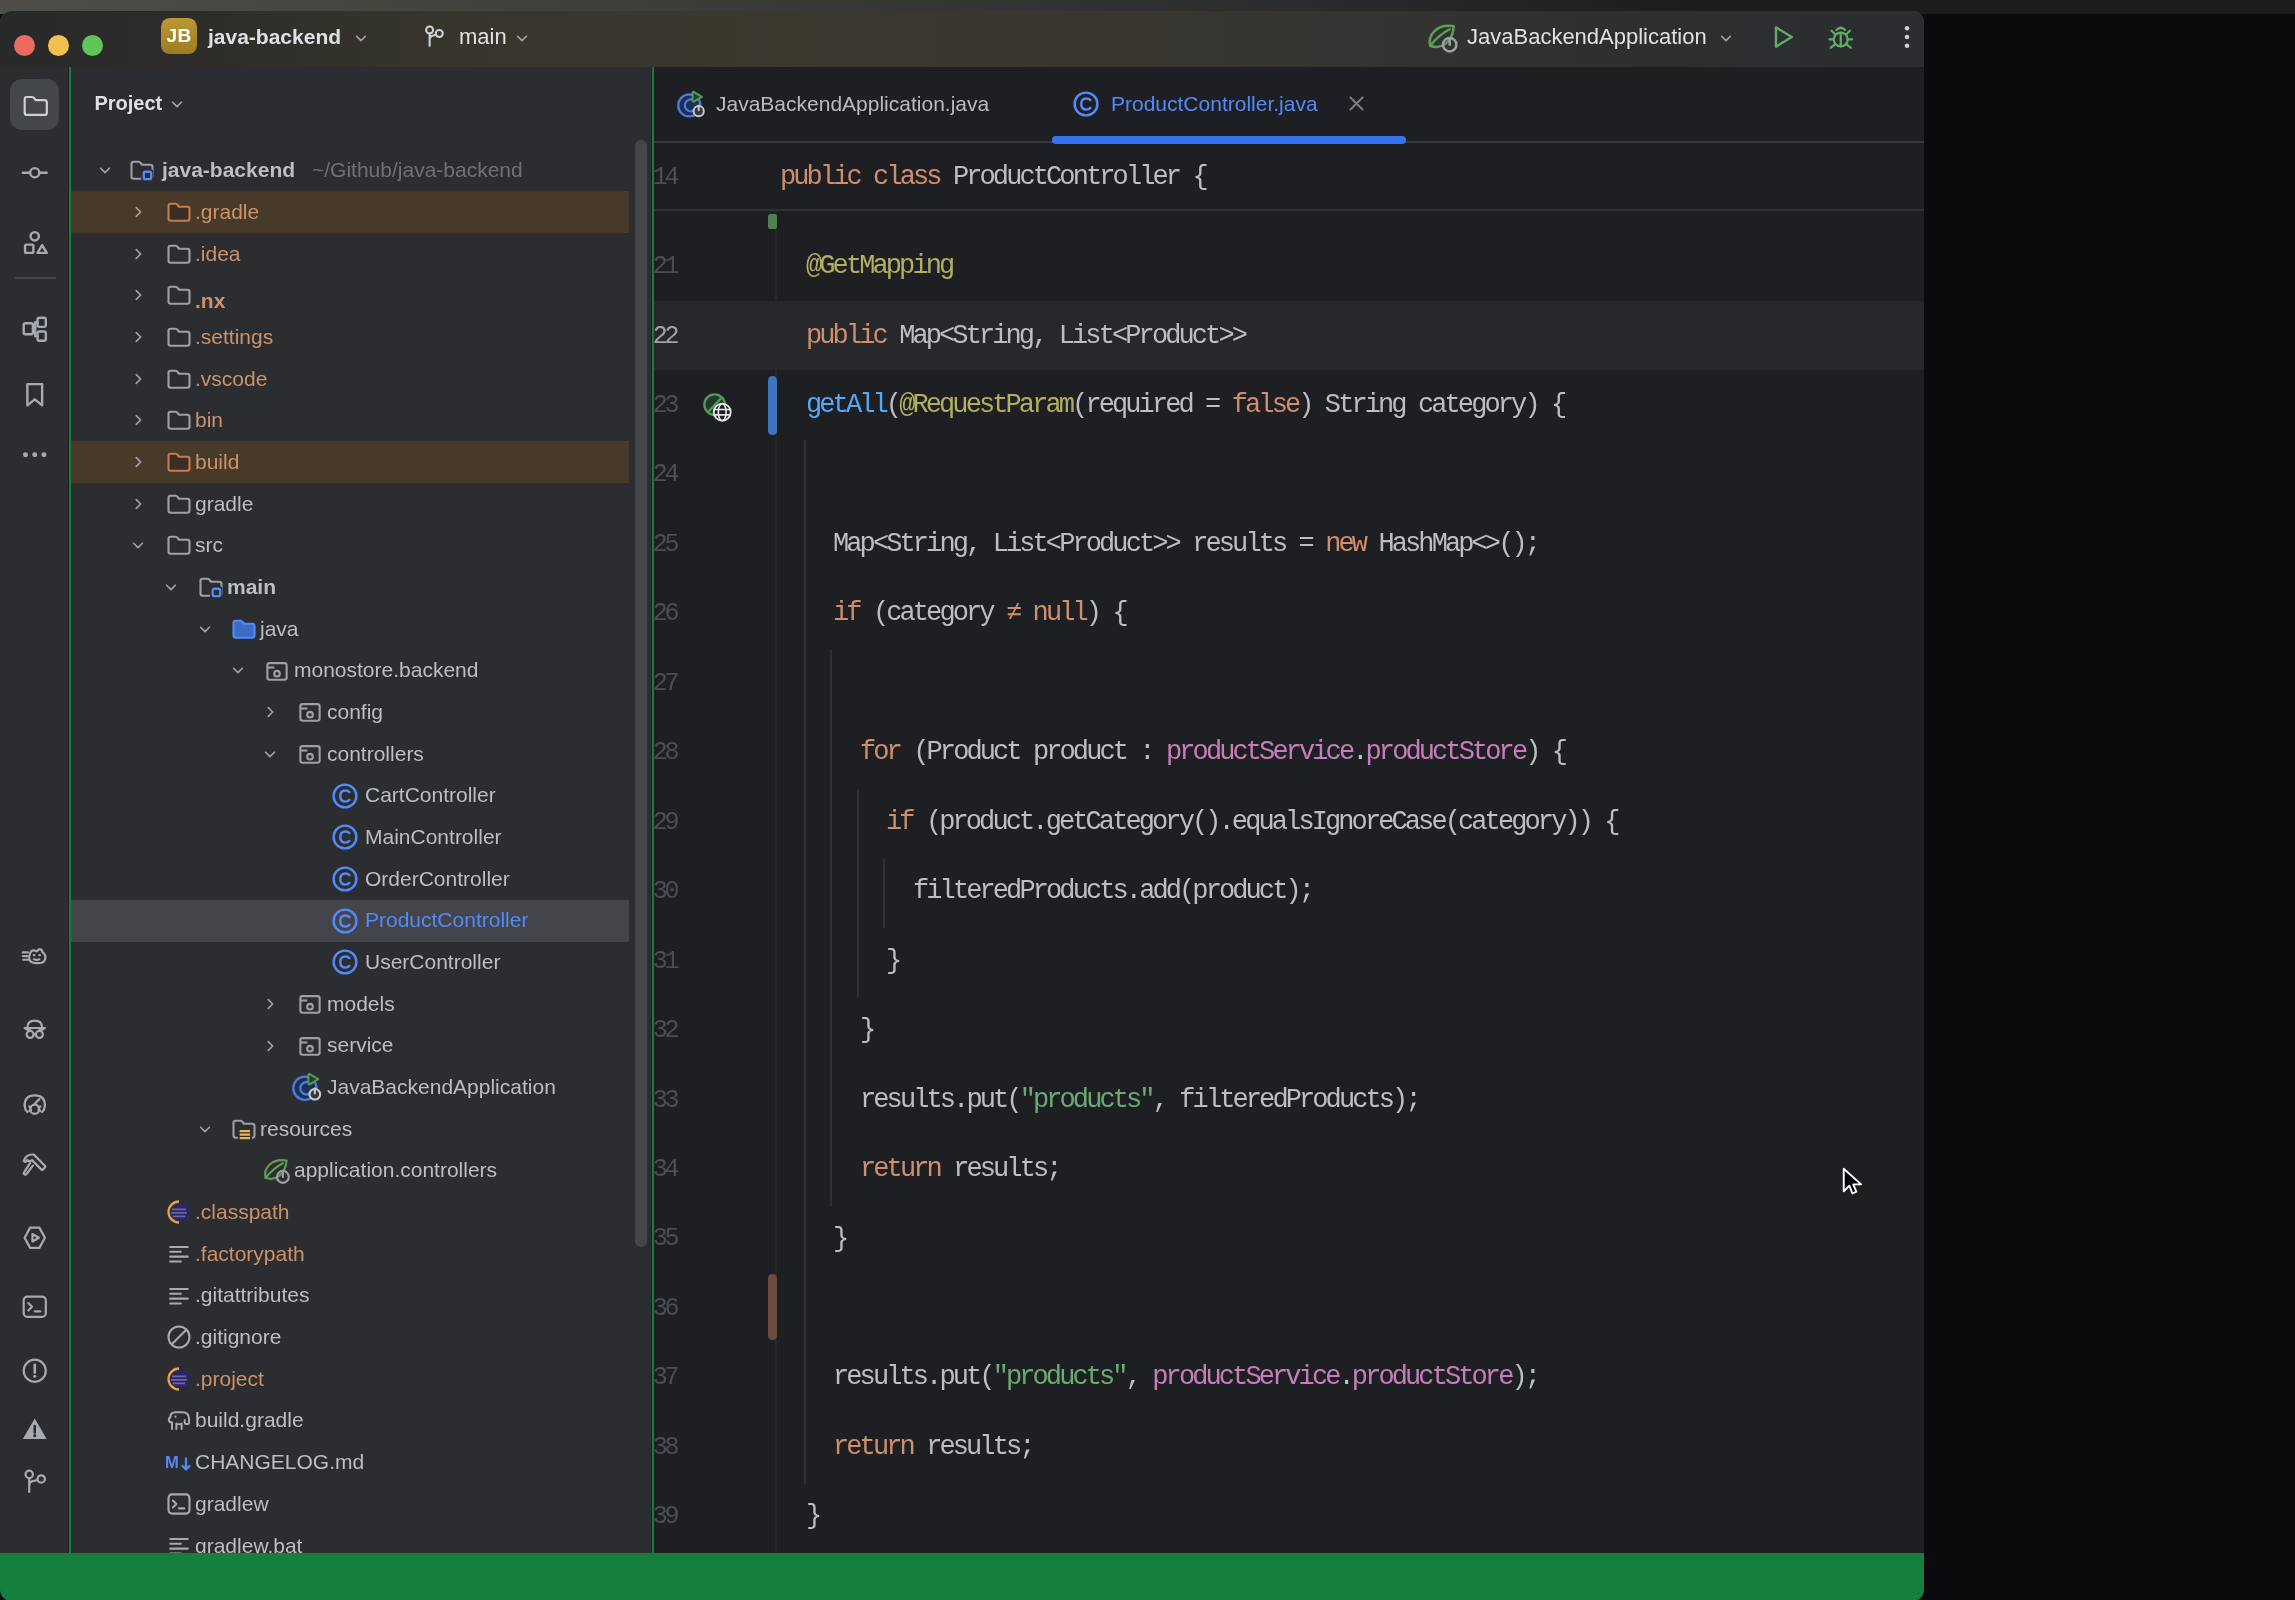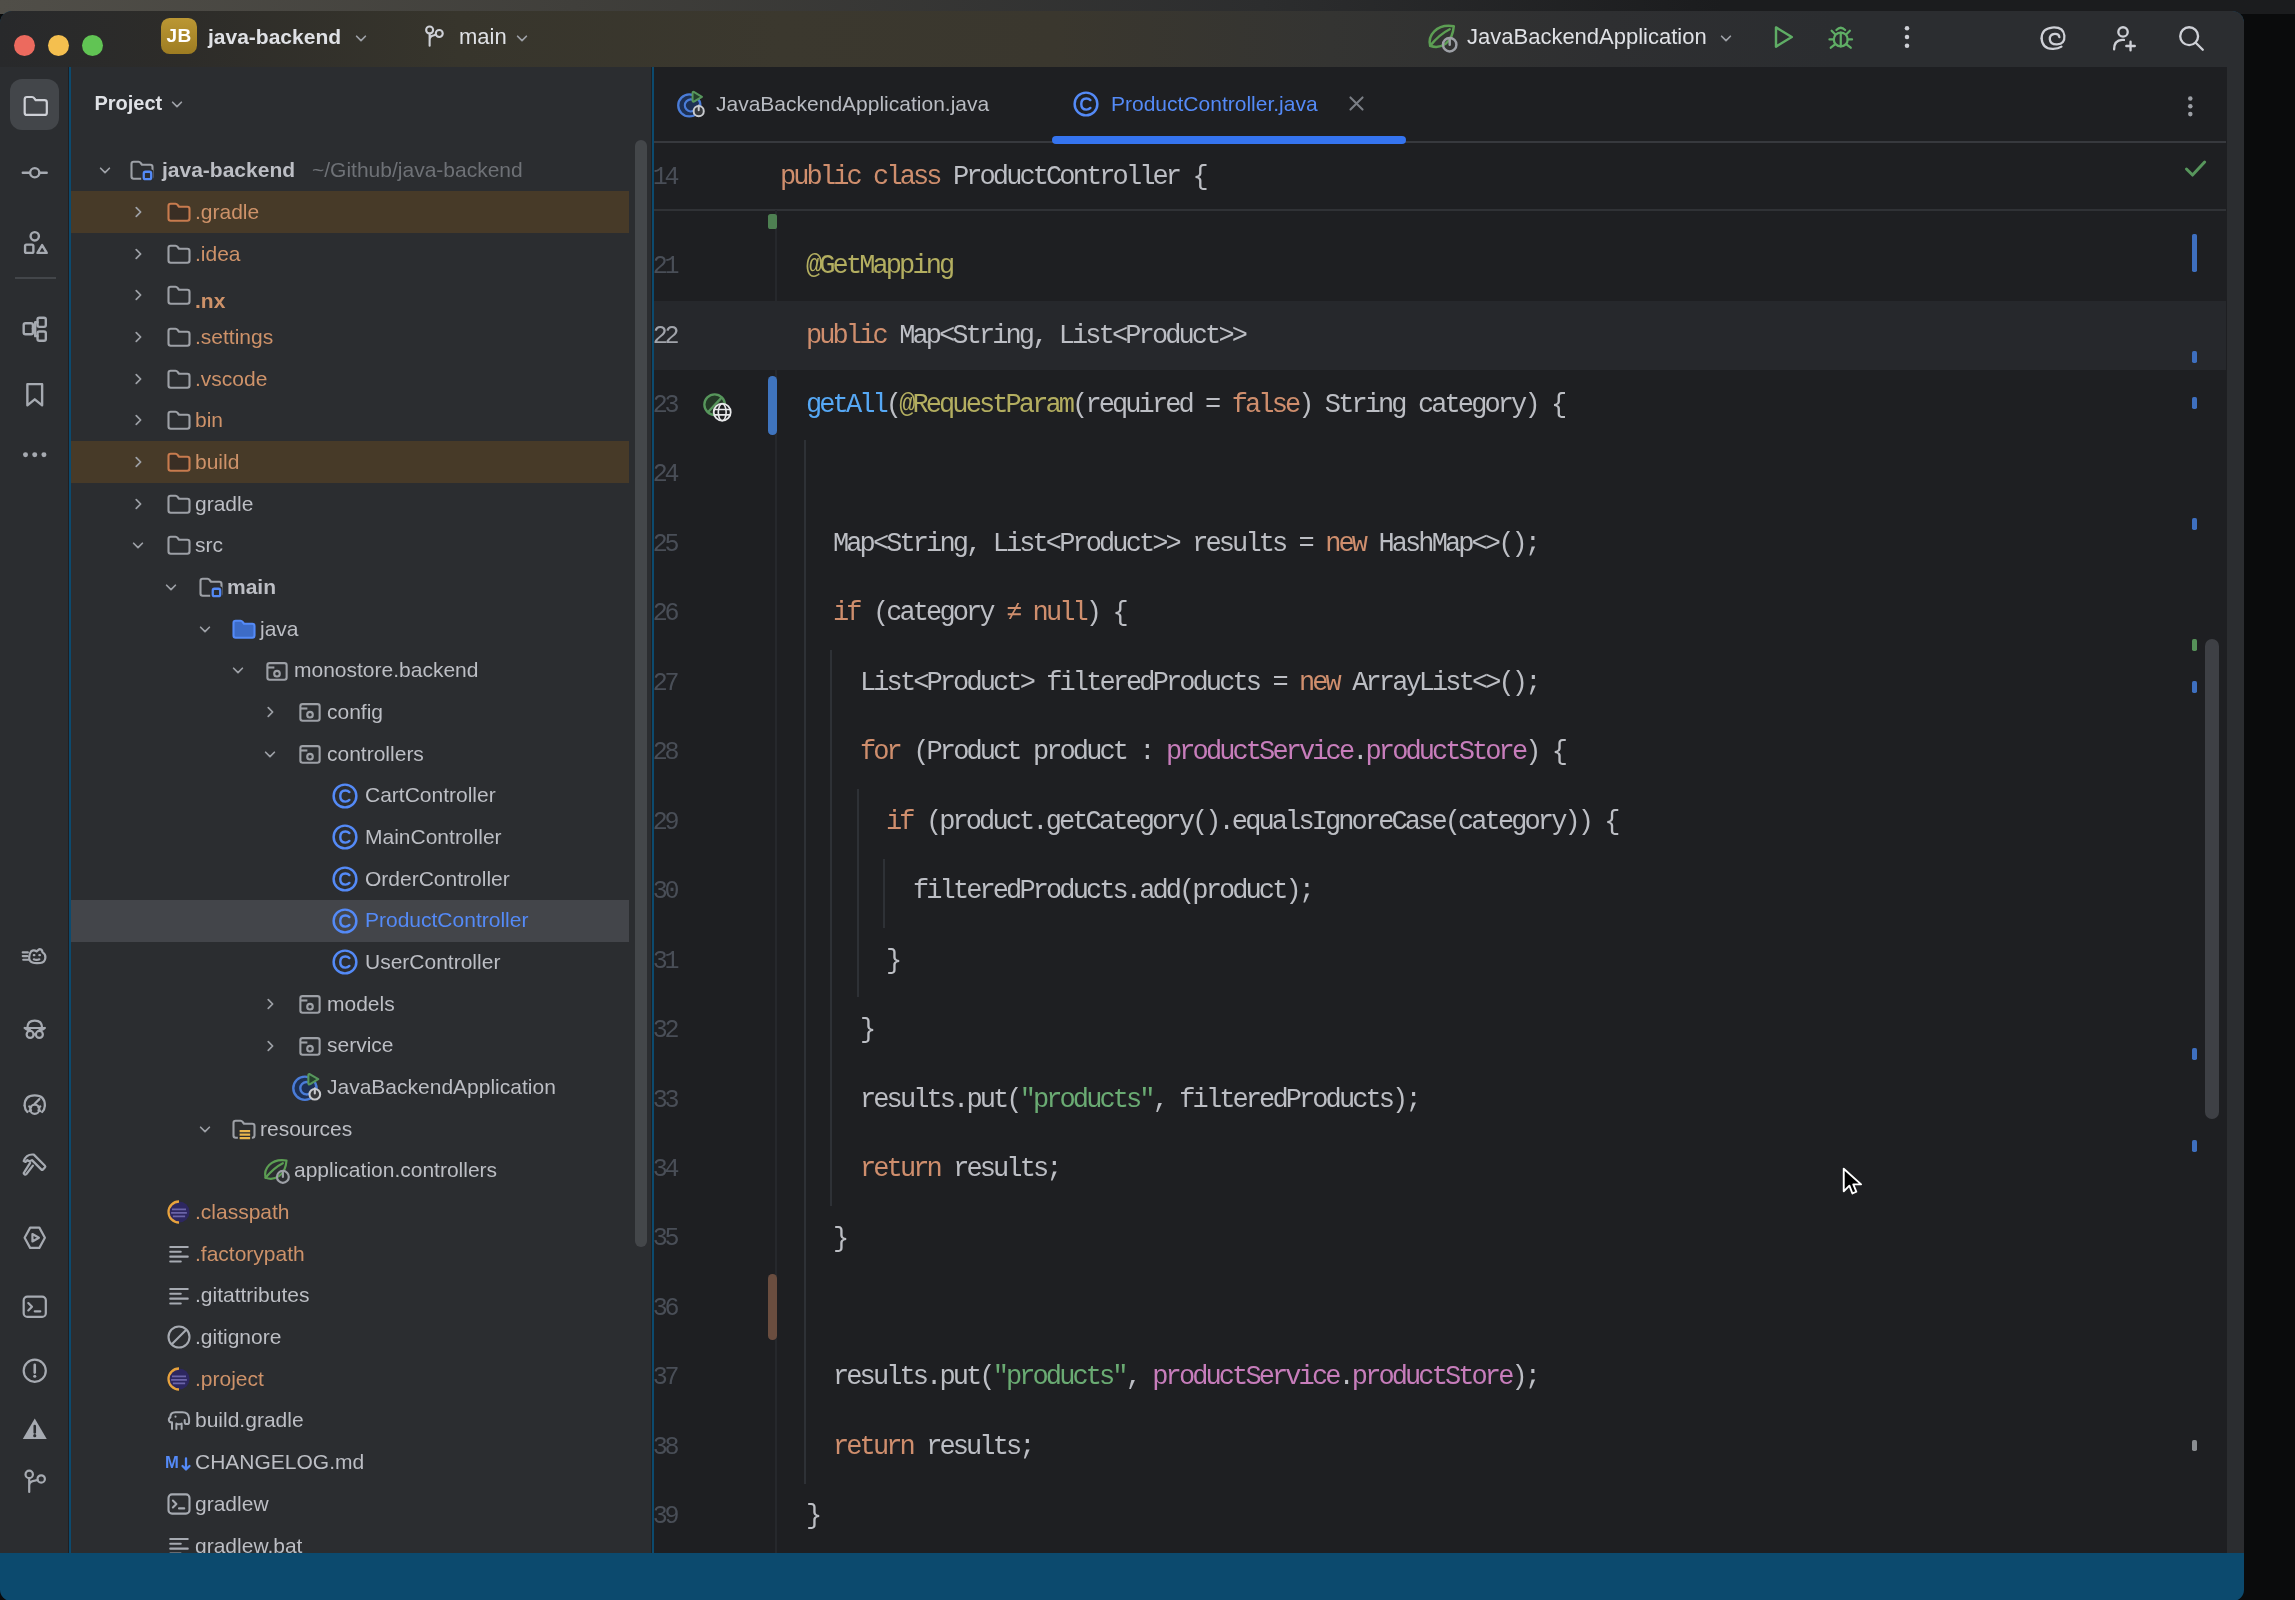--- a/index.html
+++ b/index.html
@@ -1,16 +1,16 @@
 <!DOCTYPE html>
 <html style="font-size:14px"><head><meta charset="utf-8"><style>
 *{margin:0;padding:0;box-sizing:border-box}
 html,body{width:2295px;height:1601px;overflow:hidden;background:#0a0b0c;font-family:"Liberation Sans",sans-serif;-webkit-font-smoothing:antialiased;}
 #top-out{position:absolute;left:0;top:0;width:2295px;height:14px;background:linear-gradient(90deg,#504e48 0%,#403f3b 25%,#2c2d2e 55%,#1b1c1e 75%,#1b1c1e 100%);}
-#win{position:absolute;left:0;top:11.3px;width:2244px;height:1590px;border-radius:12px 12px 11.3px 11.3px;overflow:hidden;background:#0c4a6e;}
+#win{position:absolute;left:0;top:11.3px;width:1924px;height:1590px;border-radius:12px 12px 11.3px 11.3px;overflow:hidden;background:#15803d;}
 #titlebar{position:absolute;left:0;top:0;width:2295px;height:56px;
  background:linear-gradient(90deg,#28292b 0%,#2d2c29 8%,#37352c 20%,#3b382e 34%,#3a372e 46%,#343432 58%,#2e2f31 70%,#2b2d30 80%,#2b2d30 100%);}
 .tl{position:absolute;top:24px;width:21px;height:21px;border-radius:50%;}
 #jb{position:absolute;left:161px;top:7px;width:36px;height:36px;border-radius:8.7px;background:linear-gradient(180deg,#bb9734,#9d7c22);
  color:#fff;font-weight:bold;font-size:19px;display:flex;align-items:center;justify-content:center;letter-spacing:0.4px}
 .tbtxt{position:absolute;top:0;height:52px;display:flex;align-items:center;color:#DFE1E5;}
 #actbar{position:absolute;left:0;top:56px;width:69px;height:1486px;background:#2B2D30;border-right:1.7px solid #1E1F22;}
 #panel{position:absolute;left:71px;top:56px;width:581px;height:1486px;background:#2B2D30;border-right:1.7px solid #1E1F22;overflow:hidden;}
 #rightbar{position:absolute;left:2226px;top:56px;width:69px;height:1486px;background:#2B2D30;border-left:1.7px solid #1E1F22;}
 #editor{position:absolute;left:654px;top:56px;width:1572px;height:1486px;background:#1E1F22;overflow:hidden;}
@@ -462,21 +462,20 @@
       <div class="gn" style="left:-20px;top:1226px;color:#494E57">36</div>
       <div class="gn" style="left:-20px;top:1295px;color:#494E57">37</div>
       <div class="gn" style="left:-20px;top:1365px;color:#494E57">38</div>
       <div class="gn" style="left:-20px;top:1434px;color:#494E57">39</div>
       <div class="cl" style="left:126px;top:94px"><span class="k">public class</span><span class="t"> ProductController {</span></div>
       <div class="cl" style="left:152px;top:183px"><span class="a">@GetMapping</span></div>
       <div class="cl" style="left:152px;top:253px"><span class="k">public</span><span class="t"> Map&lt;String, List&lt;Product&gt;&gt;</span></div>
       <div class="cl" style="left:179px;top:461px"><span class="t">Map&lt;String, List&lt;Product&gt;&gt; results = </span><span class="k">new</span><span class="t"> HashMap&lt;&gt;();</span></div>
       <div class="cl" style="left:152px;top:322px"><span class="m">getAll</span><span class="t">(</span><span class="a">@RequestParam</span><span class="t">(required = </span><span class="k">false</span><span class="t">) String category) {</span></div>
       <div class="cl" style="left:179px;top:530px"><span class="k">if</span><span class="t"> (category </span><span class="k">≠</span><span class="t"> </span><span class="k">null</span><span class="t">) {</span></div>
-      <div class="cl" style="left:206px;top:600px"><span class="t">List&lt;Product&gt; filteredProducts = </span><span class="k">new</span><span class="t"> ArrayList&lt;&gt;();</span></div>
       <div class="cl" style="left:206px;top:669px"><span class="k">for</span><span class="t"> (Product product : </span><span class="f">productService</span><span class="t">.</span><span class="f">productStore</span><span class="t">) {</span></div>
       <div class="cl" style="left:232px;top:739px"><span class="k">if</span><span class="t"> (product.getCategory().equalsIgnoreCase(category)) {</span></div>
       <div class="cl" style="left:259px;top:808px"><span class="t">filteredProducts.add(product);</span></div>
       <div class="cl" style="left:232px;top:878px"><span class="t">}</span></div>
       <div class="cl" style="left:206px;top:947px"><span class="t">}</span></div>
       <div class="cl" style="left:206px;top:1017px"><span class="t">results.put(</span><span class="s">"products"</span><span class="t">, filteredProducts);</span></div>
       <div class="cl" style="left:206px;top:1086px"><span class="k">return</span><span class="t"> results;</span></div>
       <div class="cl" style="left:179px;top:1156px"><span class="t">}</span></div>
       <div class="cl" style="left:179px;top:1294px"><span class="t">results.put(</span><span class="s">"products"</span><span class="t">, </span><span class="f">productService</span><span class="t">.</span><span class="f">productStore</span><span class="t">);</span></div>
       <div class="cl" style="left:179px;top:1364px"><span class="k">return</span><span class="t"> results;</span></div>

